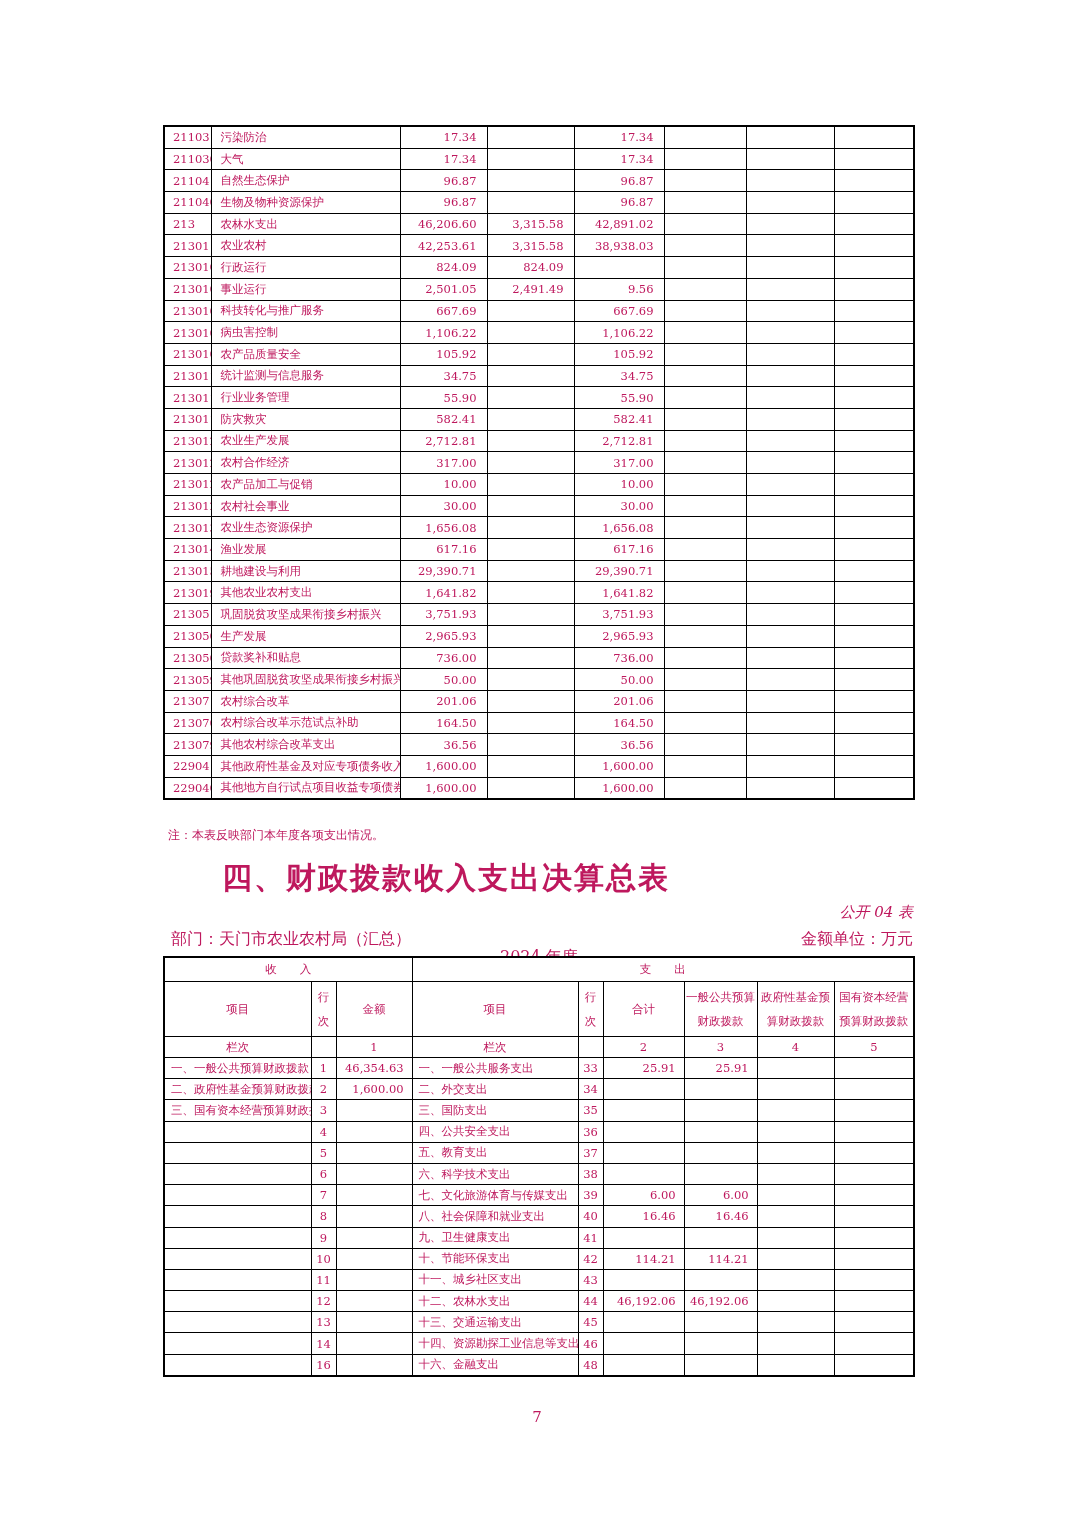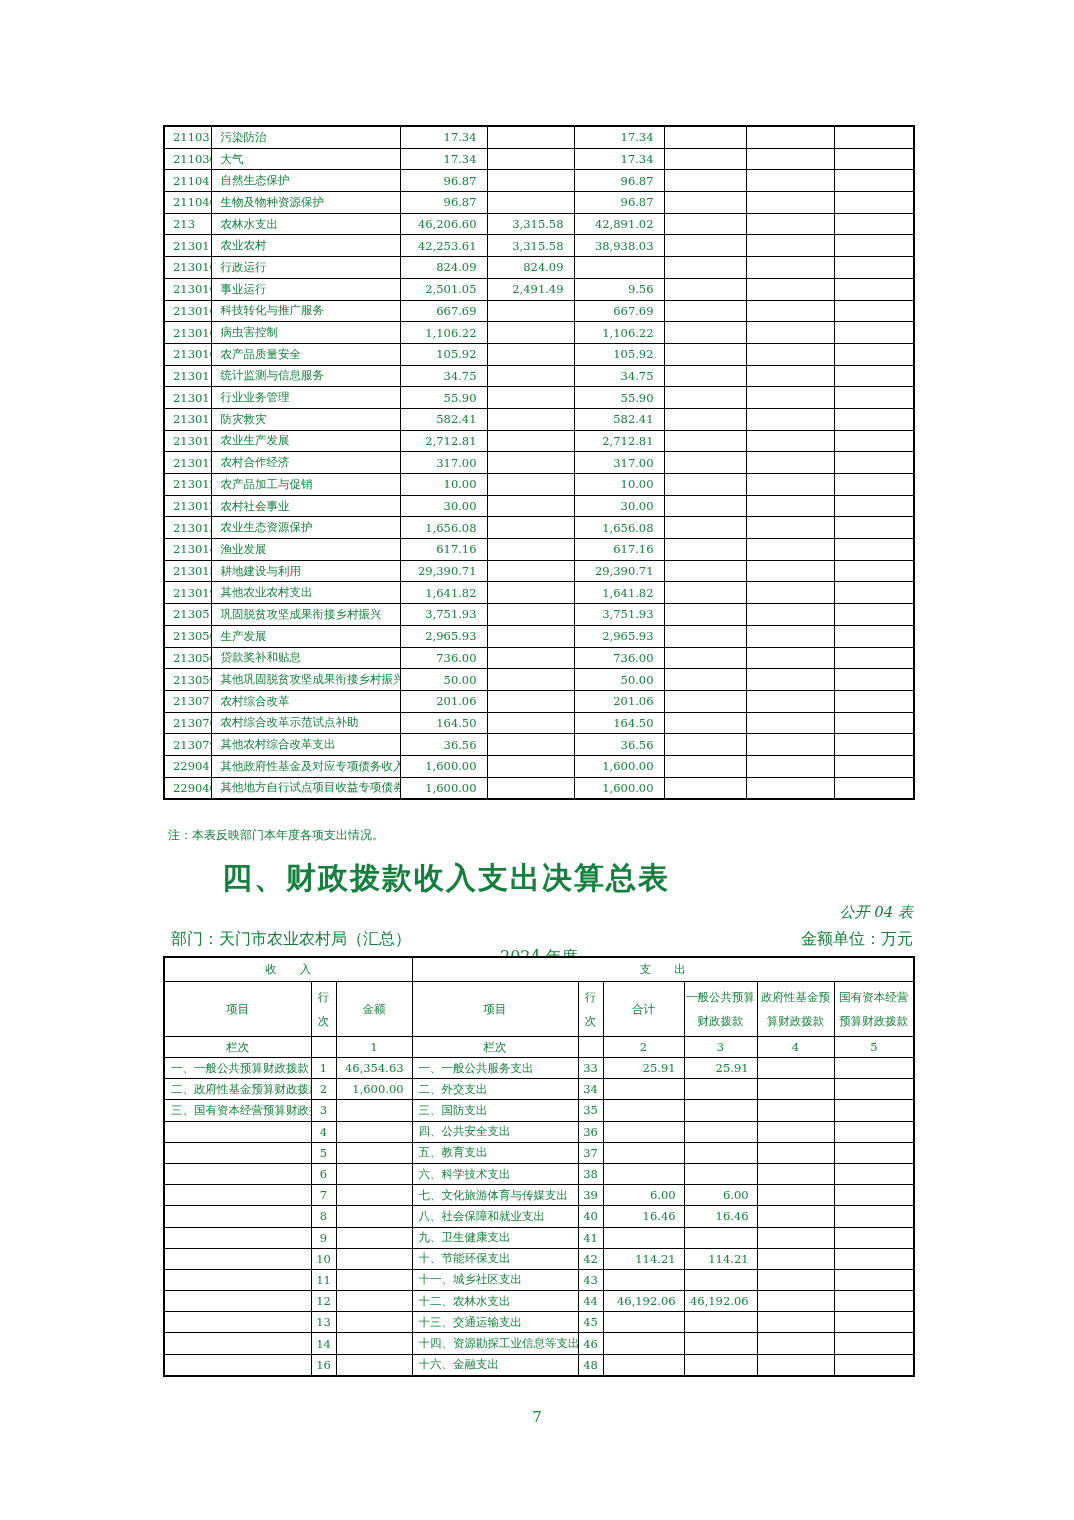--- a/index.html
+++ b/index.html
@@ -1,21 +1,21 @@
 <!DOCTYPE html>
 <html><head>
 <meta charset="utf-8">
 <style>
   html,body{margin:0;padding:0;background:#888;}
   .page{
     position:relative;
     width:1074px;height:1520px;
     background:#ffffff;
     font-family:"DejaVu Serif","Liberation Serif",serif;
-    color:#15803d;
+    color:#be185d;
     overflow:hidden;
   }
   table{border-collapse:collapse;table-layout:fixed;background:#fff;}
   td{border:1px solid #000;vertical-align:middle;overflow:hidden;
      white-space:nowrap;font-size:11.5px;padding:0;}
   
   .t1{position:absolute;left:163px;top:125px;width:750px;border:2px solid #000;}
   .t1 td{height:20.7px;}
   .c-code{text-align:left;padding-left:8px;}
   .c-name{text-align:left;padding-left:9px;}

